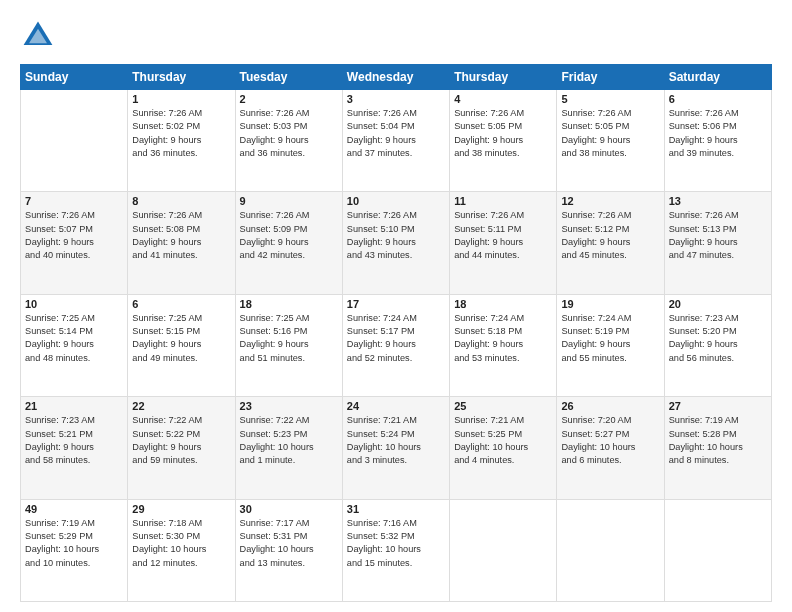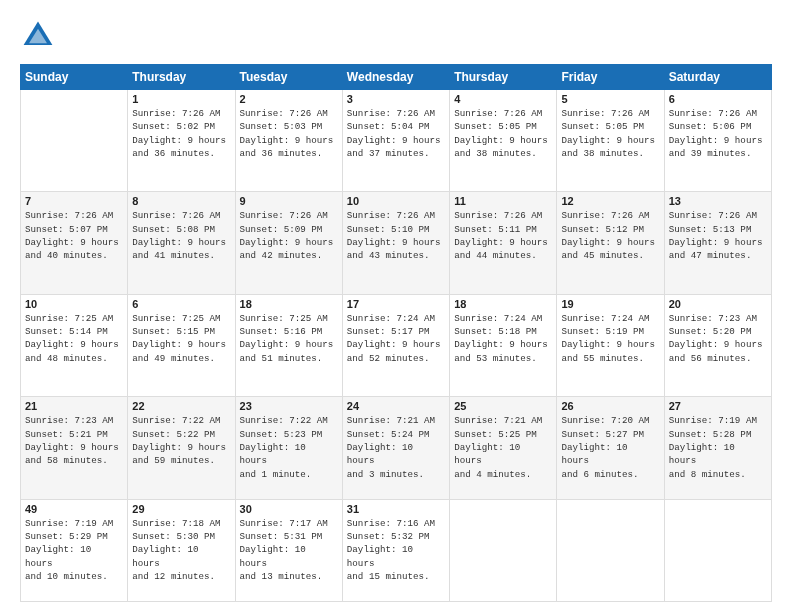--- a/index.html
+++ b/index.html
@@ -92,21 +92,20 @@
       font-size: 11px;
       font-weight: bold;
       color: #222;
       display: block;
       margin-bottom: 2px;
     }
     .day-info {
       line-height: 1.45;
       font-size: 9.2px;
       color: #333;
-      font-family: Liberation Mono, monospace;
     }
     .empty-cell {
       background: #f9f9f9;
     }
   </style>
 </head>
 <body>
 
 <div class="page">
   <div class="header">

